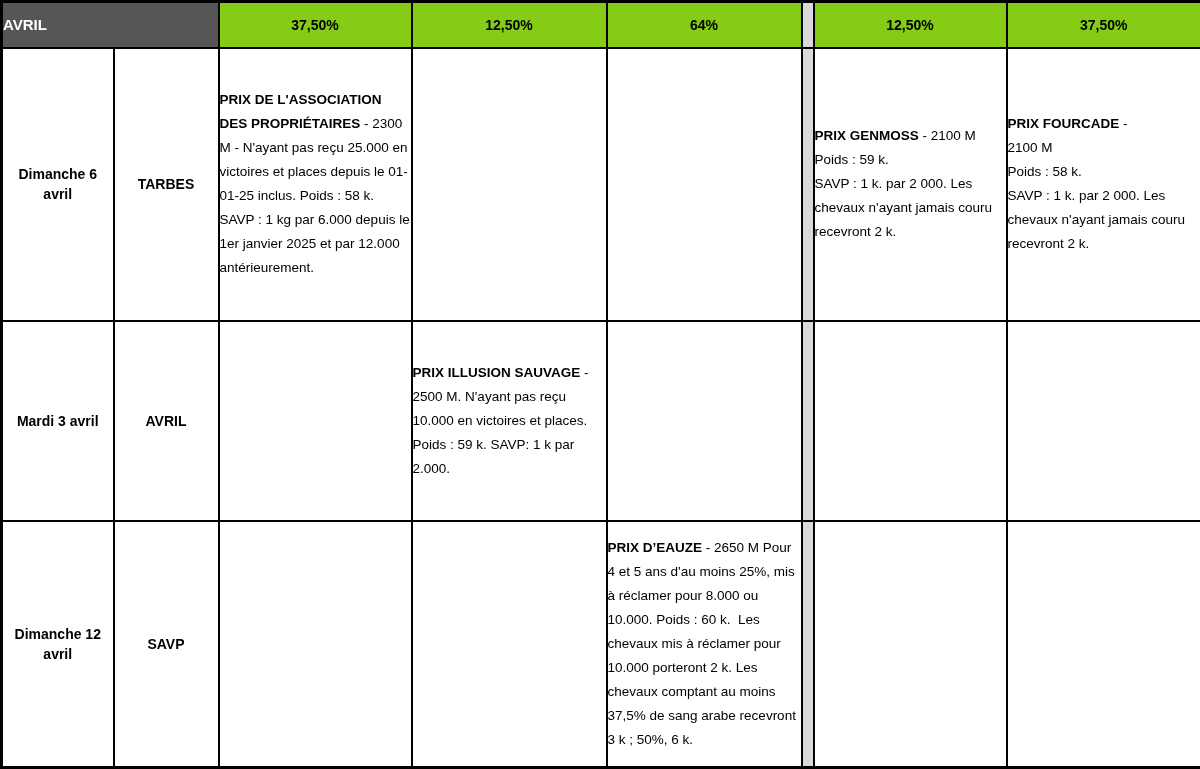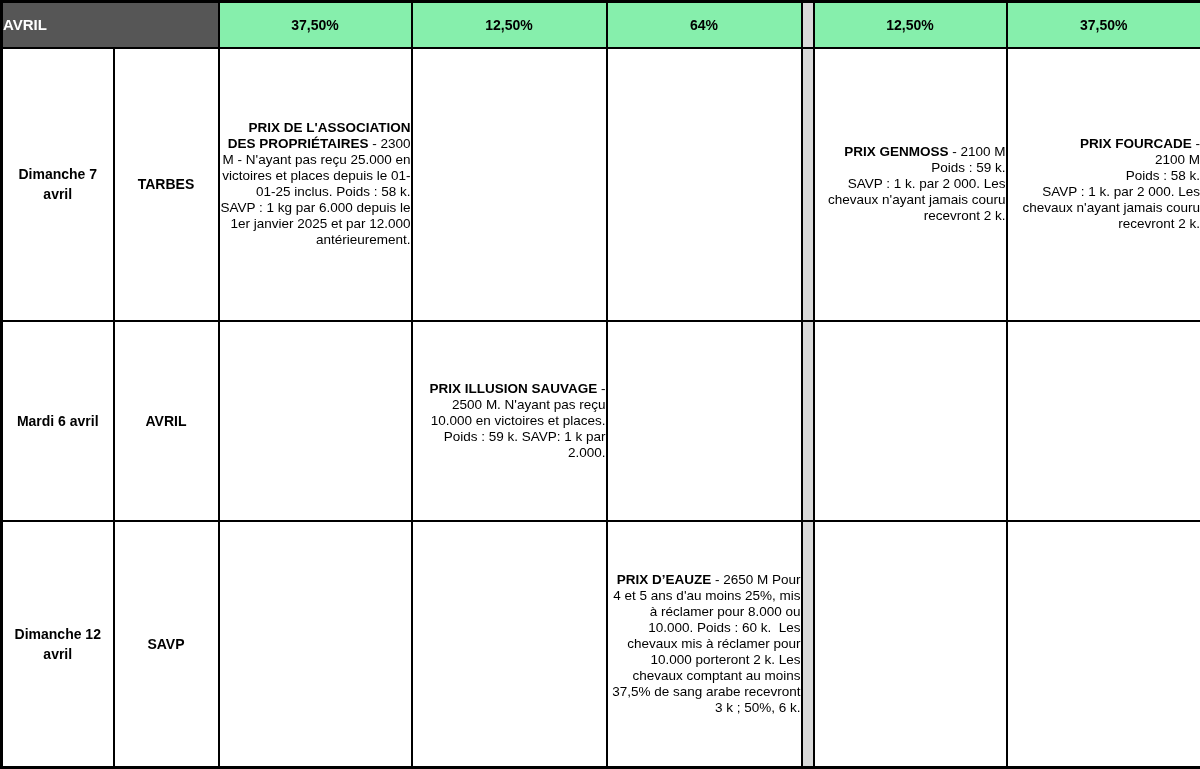--- a/index.html
+++ b/index.html
@@ -33,37 +33,37 @@
   .blank { background: #ffffff; }
   .month {
     background: #565656;
     color: #ffffff;
     font-weight: bold;
     font-size: 15px;
     text-align: left;
     padding-left: 8px;
   }
   .pct {
-    background: #86efac;
+    background: #84cc16;
     font-weight: bold;
     font-size: 14px;
     text-align: center;
   }
   .gap { background: #d9d9d9; }
   .date, .loc {
     font-weight: bold;
     font-size: 14px;
     line-height: 20px;
     text-align: center;
     padding: 0 10px;
   }
   .race {
     font-size: 13.5px;
-    line-height: 16px;
-    text-align: right;
+    line-height: 24px;
+    text-align: left;
     white-space: pre-wrap;
     padding: 2px 3px;
   }
   .race b { font-weight: bold; }
   table.sched { border-bottom-width: 3px; border-style: solid; border-color: #000; }
 </style>
 </head>
 <body>
 
 <table class="sched">
@@ -84,37 +84,37 @@
     <td class="month" colspan="2">AVRIL</td>
     <td class="pct">37,50%</td>
     <td class="pct">12,50%</td>
     <td class="pct">64%</td>
     <td class="gap"></td>
     <td class="pct">12,50%</td>
     <td class="pct">37,50%</td>
   </tr>
 
   <tr class="r-body1">
-    <td class="date">Dimanche 7 avril</td>
+    <td class="date">Dimanche 6 avril</td>
     <td class="loc">TARBES</td>
     <td class="race"><b>PRIX DE L'ASSOCIATION DES PROPRIÉTAIRES</b> - 2300 M - N'ayant pas reçu 25.000 en victoires et places depuis le 01-01-25 inclus. Poids : 58 k. SAVP : 1 kg par 6.000 depuis le 1er janvier 2025 et par 12.000 antérieurement.</td>
     <td class="race"></td>
     <td class="race"></td>
     <td class="gap"></td>
     <td class="race"><b>PRIX GENMOSS</b> - 2100 M
 Poids : 59 k.
 SAVP : 1 k. par 2 000. Les chevaux n'ayant jamais couru recevront 2 k.</td>
     <td class="race"><b>PRIX FOURCADE</b> -
 2100 M
 Poids : 58 k.
 SAVP : 1 k. par 2 000. Les chevaux n'ayant jamais couru recevront 2 k.</td>
   </tr>
 
   <tr class="r-body2">
-    <td class="date">Mardi 6 avril</td>
+    <td class="date">Mardi 3 avril</td>
     <td class="loc">AVRIL</td>
     <td class="race"></td>
     <td class="race"><b>PRIX ILLUSION SAUVAGE</b> - 2500 M. N'ayant pas reçu 10.000 en victoires et places. Poids : 59 k. SAVP: 1 k par 2.000.</td>
     <td class="race"></td>
     <td class="gap"></td>
     <td class="race"></td>
     <td class="race"></td>
   </tr>
 
   <tr class="r-body3">

